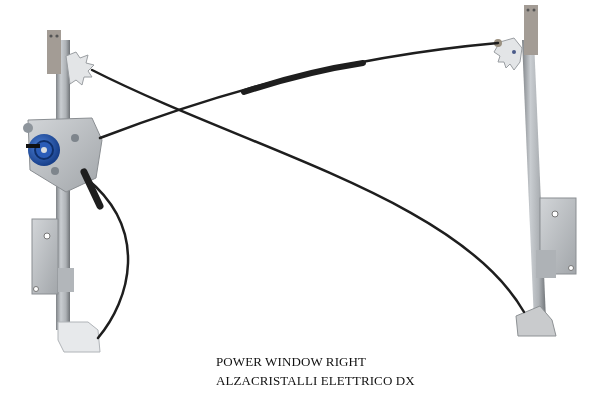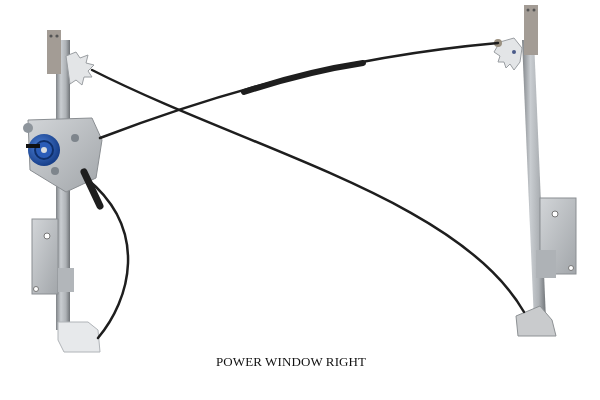--- a/index.html
+++ b/index.html
@@ -86,14 +86,15 @@
 
       <path d="M244 92 C 290 77, 330 68, 363 63" stroke-width="6"></path>
 
       <path d="M86 178 C 150 230, 130 300, 98 338" stroke-width="2.5"></path>
       <path d="M84 172 L 100 206" stroke-width="7"></path>
     </g>
   </svg>
 
   <div class="caption">
     <div>POWER WINDOW RIGHT</div>
+    <div>ALZACRISTALLI ELETTRICO DX</div>
   </div>
 </div>
 
 </body></html>

